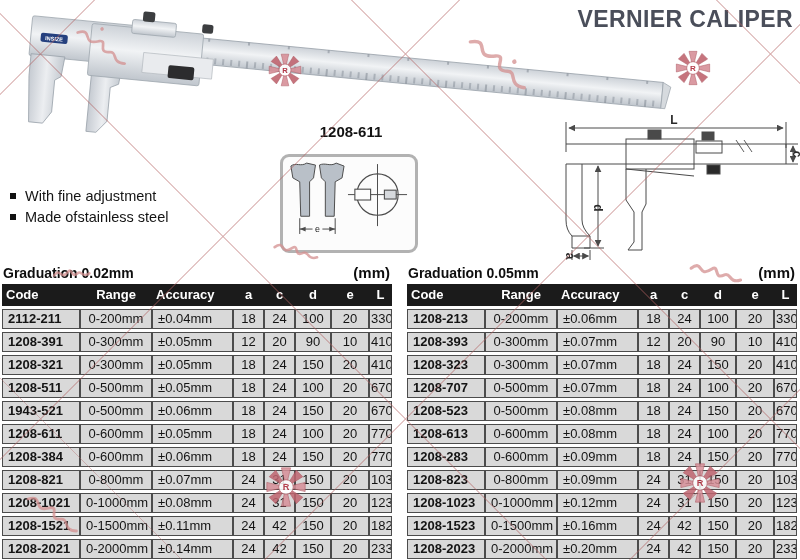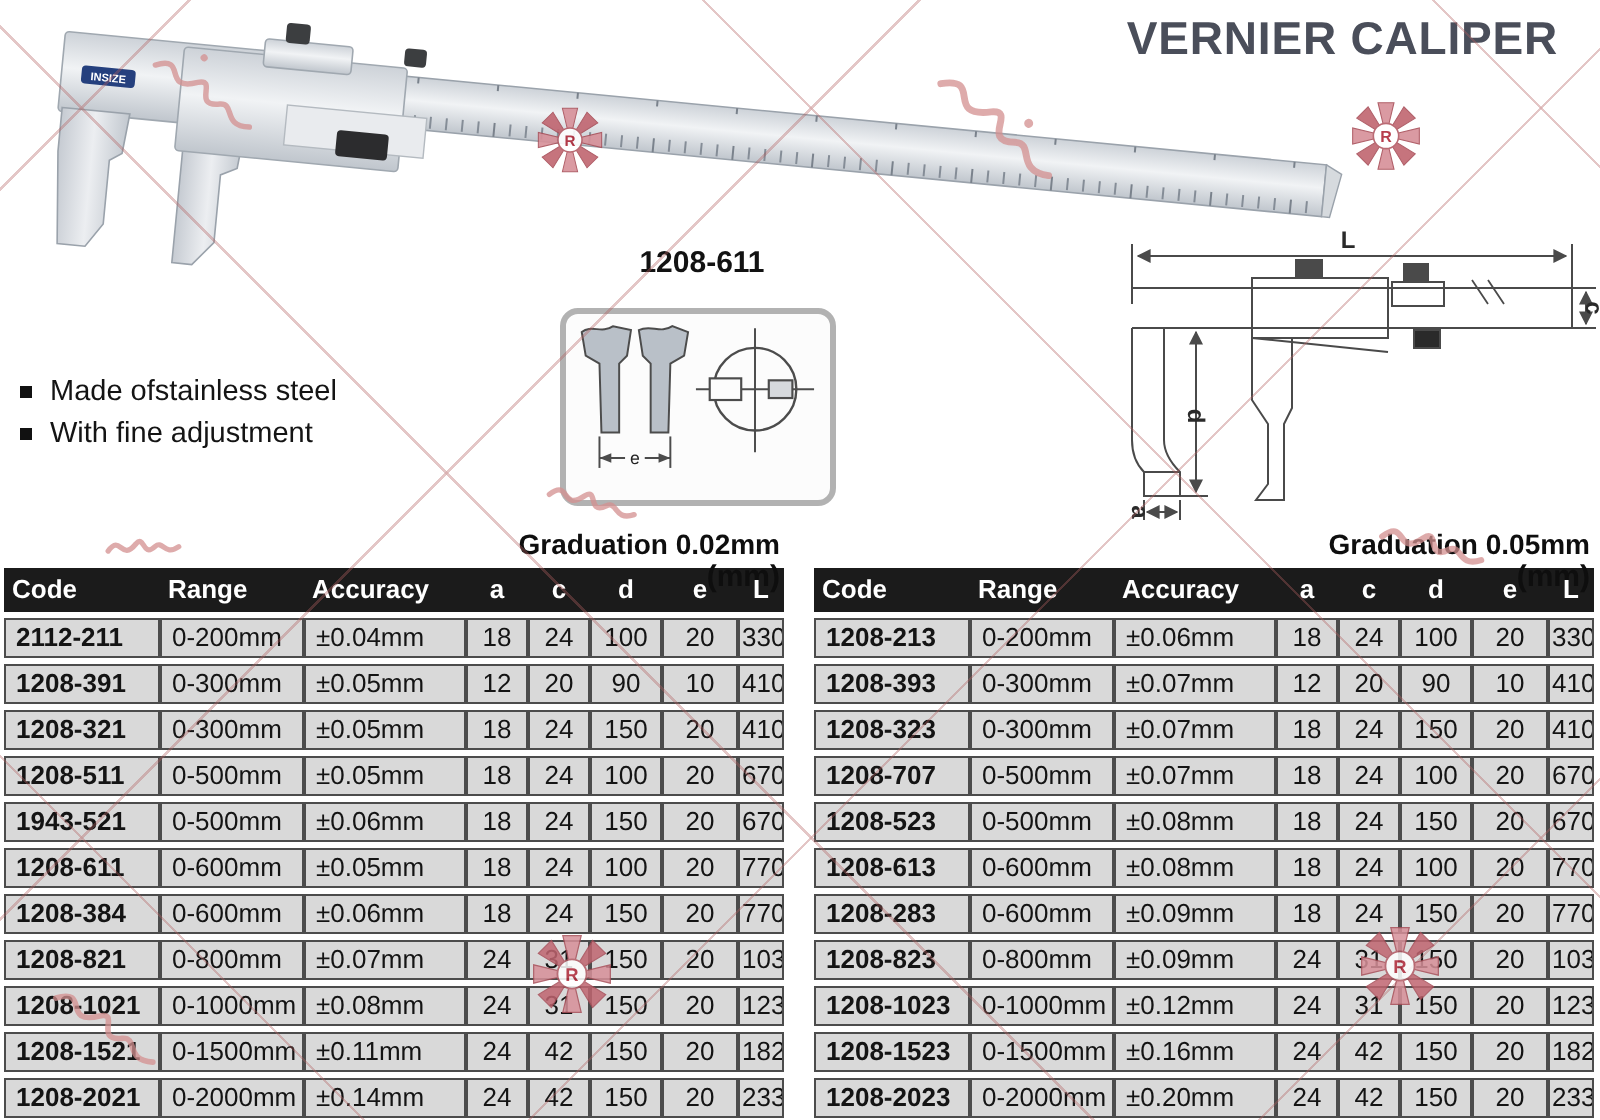--- a/index.html
+++ b/index.html
@@ -11,57 +11,57 @@
   .lattice{
     position:absolute;inset:0;pointer-events:none;z-index:5;opacity:.55;
     background-image:
       repeating-linear-gradient(45deg,  transparent 0 128px, rgba(178,96,96,.65) 128px 129.2px, transparent 129.2px 258px),
       repeating-linear-gradient(-45deg, transparent 0 120px, rgba(178,96,96,.65) 120px 121.2px, transparent 121.2px 258px);
   }
   .wm{position:absolute;z-index:6;pointer-events:none;}
   .squig{opacity:.75;}
   
   .page-title{
-    position:absolute;top:6px;right:21px;z-index:4;
+    position:absolute;top:6px;right:7px;z-index:4;
     font-size:23px;font-weight:700;color:#4a4e5a;letter-spacing:.4px;
   }
   
   .photo{position:absolute;left:5px;top:0;z-index:2;}
   .model-label{
     position:absolute;left:283px;top:123px;width:136px;text-align:center;z-index:3;
     font-size:15px;font-weight:700;color:#121212;
   }
   .section-box{
     position:absolute;left:280px;top:154px;width:132px;height:93px;z-index:3;
     border:3px solid #b2b2b2;border-radius:9px;background:#fcfcfc;
   }
   .tech{position:absolute;left:478px;top:108px;z-index:2;}
   
   .features{position:absolute;left:10px;top:188px;z-index:3;}
   .feature{display:flex;align-items:center;margin-bottom:5px;font-size:14.5px;color:#141414;}
   .bullet{width:6px;height:6px;background:#111;margin-right:9px;flex:0 0 auto;}
   
   .tables{position:absolute;left:2px;top:264px;width:795px;display:flex;justify-content:space-between;z-index:4;}
   .tbl-block{width:390px;}
-  .tbl-head{display:flex;justify-content:space-between;align-items:flex-end;height:17px;padding:0 2px 0 1px;flex-direction:column;}
+  .tbl-head{display:flex;justify-content:space-between;align-items:center;height:17px;padding:0 2px 0 1px;}
   .tbl-title{font-size:14px;font-weight:700;color:#0e0e0e;}
   .tbl-unit{font-size:15px;font-weight:700;color:#0e0e0e;}
   table.spec{width:100%;border-collapse:separate;border-spacing:0 3px;table-layout:fixed;}
   table.spec th{
     background:#1b1b1b;color:#fff;font-size:13px;font-weight:700;
     padding:3px 4px;text-align:left;line-height:16px;overflow:hidden;
   }
   table.spec td{
     background:#d9d9d9;border:1px solid #4c4c4c;font-size:13px;color:#141414;
     padding:1px 5px;line-height:16px;overflow:hidden;white-space:nowrap;
   }
   table.spec .num{text-align:center;padding-left:1px;padding-right:1px;}
   table.spec td.code{font-weight:700;}
   table.spec th:nth-child(1),table.spec td:nth-child(1){width:70px;}
-  table.spec th:nth-child(2),table.spec td:nth-child(2){width:64px;}
+  table.spec th:nth-child(2),table.spec td:nth-child(2){width:64px;text-align:center;}
   table.spec th:nth-child(3),table.spec td:nth-child(3){width:73px;}
   table.spec th:nth-child(4),table.spec td:nth-child(4){width:29px;}
   table.spec th:nth-child(5),table.spec td:nth-child(5){width:29px;}
   table.spec th:nth-child(6),table.spec td:nth-child(6){width:34px;}
   table.spec th:nth-child(7),table.spec td:nth-child(7){width:36px;}
 </style>
 </head>
 <body>
 
 <div class="page">
@@ -215,25 +215,25 @@
       <line x1="96" y1="7" x2="96" y2="70" stroke="#4c4c4c" stroke-width="1"></line>
       <line x1="66" y1="38" x2="126" y2="38" stroke="#4c4c4c" stroke-width="1"></line>
       <rect x="73" y="32.5" width="16" height="11" fill="#fcfcfc" stroke="#4c4c4c" stroke-width="1.1"></rect>
       <rect x="103" y="33.5" width="12" height="9" fill="#d6d9dd" stroke="#4c4c4c" stroke-width="1.1"></rect>
     </svg>
   </div>
 
   <div class="features">
     <div class="feature">
       <span class="bullet"></span>
-      <span>Made ofstainless steel</span>
+      <span>With fine adjustment</span>
     </div>
     <div class="feature">
       <span class="bullet"></span>
-      <span>With fine adjustment</span>
+      <span>Made ofstainless steel</span>
     </div>
   </div>
 
   <svg class="tech" width="322" height="156" viewBox="0 0 322 156">
     <defs>
       <marker id="arr" viewBox="0 0 10 10" refX="9" refY="5" markerWidth="7" markerHeight="7" orient="auto-start-reverse">
         <path d="M0 0 L10 5 L0 10 Z" fill="#4a4a4a"></path>
       </marker>
     </defs>
     <g stroke="#4a4a4a" stroke-width="1" fill="none">

